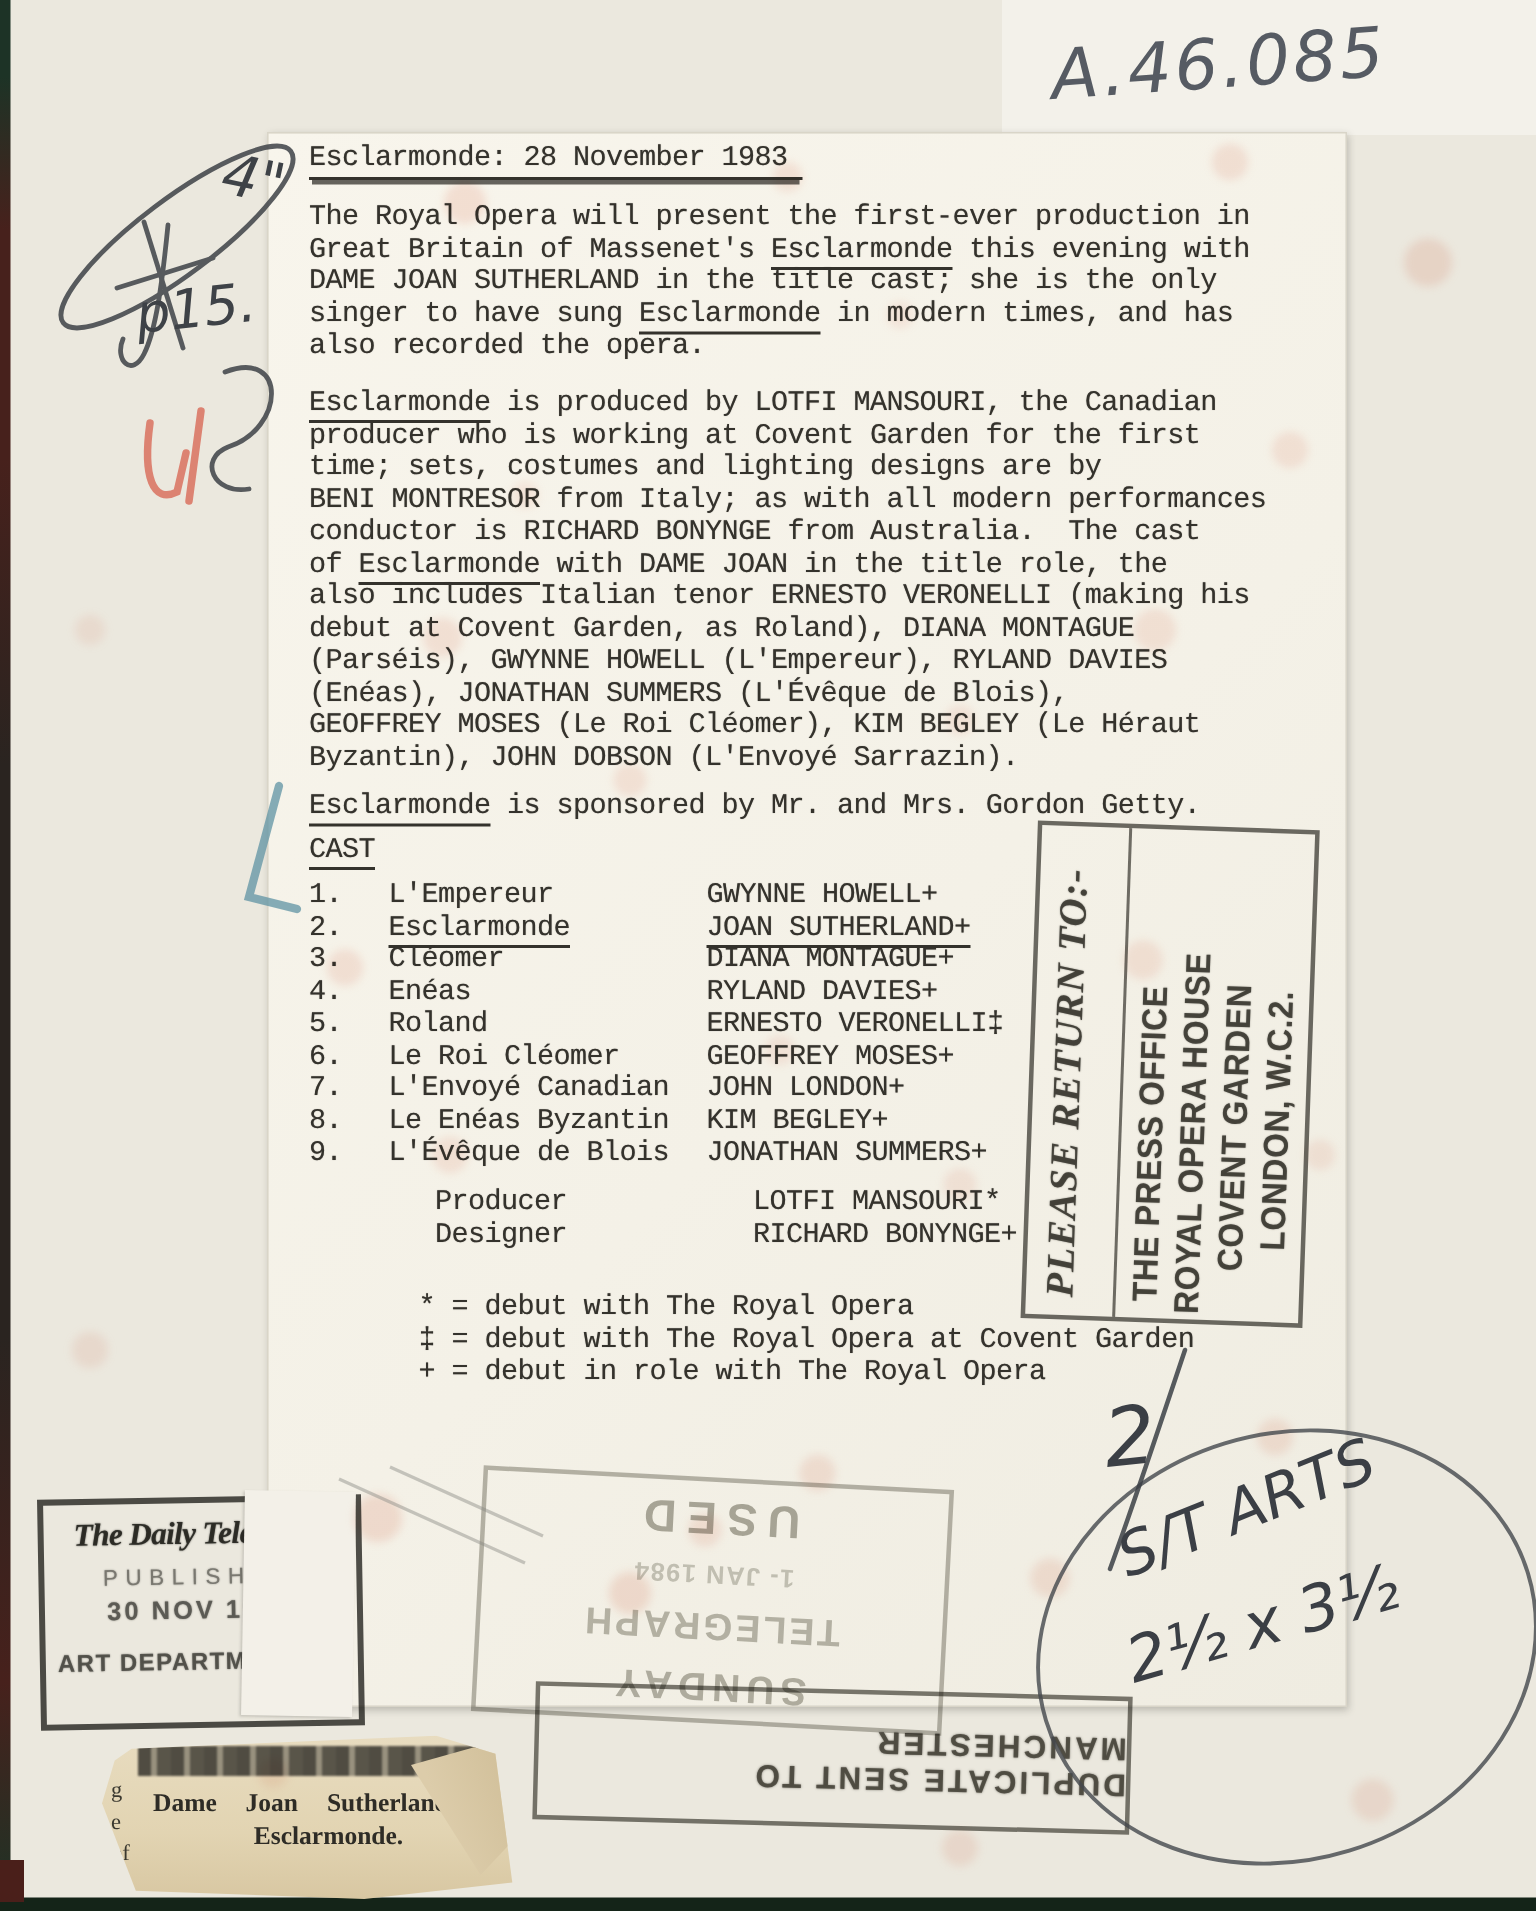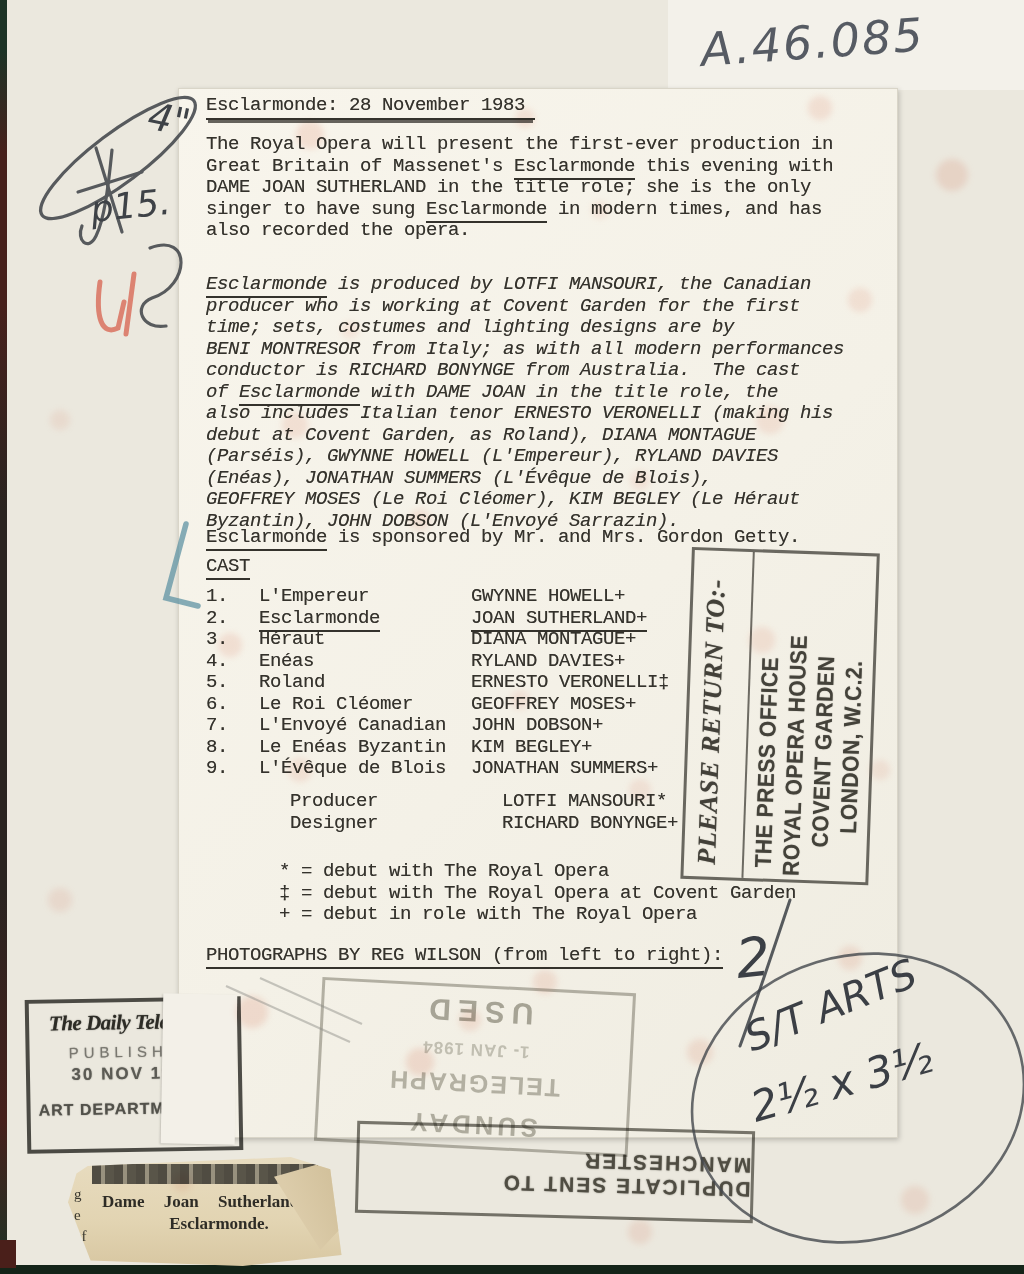--- a/index.html
+++ b/index.html
@@ -93,26 +93,26 @@
   <div class="edge-bottom"></div>
   <div class="corner-red-bottom"></div>
 
   <div class="sheet">
     <div class="typ title-line abs" style="left:27px;top:6px;"><u>Esclarmonde: 28 November 1983</u></div>
 
     <div class="abs" style="left:27px;top:45px;">
 
     <div class="typ">The Royal Opera will present the first-ever production in</div>
         <div class="typ">Great Britain of Massenet's <u>Esclarmonde</u> this evening with</div>
-        <div class="typ">DAME JOAN SUTHERLAND in the title role; she is the only</div>
+        <div class="typ">DAME JOAN SUTHERLAND in the title cast; she is the only</div>
         <div class="typ">singer to have sung <u>Esclarmonde</u> in modern times, and has</div>
         <div class="typ">also recorded the opera.</div>
       </div>
 
-    <div class="abs" style="left:27px;top:185px;font-style:italic;">
+    <div class="abs" style="left:27px;top:169px;">
 
     <div class="typ"><u>Esclarmonde</u> is produced by LOTFI MANSOURI, the Canadian</div>
         <div class="typ">producer who is working at Covent Garden for the first</div>
         <div class="typ">time; sets, costumes and lighting designs are by</div>
         <div class="typ">BENI MONTRESOR from Italy; as with all modern performances</div>
         <div class="typ">conductor is RICHARD BONYNGE from Australia.  The cast</div>
         <div class="typ">of <u>Esclarmonde</u> with DAME JOAN in the title role, the</div>
         <div class="typ">also includes Italian tenor ERNESTO VERONELLI (making his</div>
         <div class="typ">debut at Covent Garden, as Roland), DIANA MONTAGUE</div>
         <div class="typ">(Parséis), GWYNNE HOWELL (L'Empereur), RYLAND DAVIES</div>
@@ -134,21 +134,21 @@
         </div>
 
         <div class="crow typ">
           <span class="cn">2.</span>
           <span class="crole"><u>Esclarmonde</u></span>
           <span class="cname"><u>JOAN SUTHERLAND+</u></span>
         </div>
 
         <div class="crow typ">
           <span class="cn">3.</span>
-          <span class="crole">Héraut</span>
+          <span class="crole">Cléomer</span>
           <span class="cname">DIANA MONTAGUE+</span>
         </div>
 
         <div class="crow typ">
           <span class="cn">4.</span>
           <span class="crole">Enéas</span>
           <span class="cname">RYLAND DAVIES+</span>
         </div>
 
         <div class="crow typ">
@@ -159,21 +159,21 @@
 
         <div class="crow typ">
           <span class="cn">6.</span>
           <span class="crole">Le Roi Cléomer</span>
           <span class="cname">GEOFFREY MOSES+</span>
         </div>
 
         <div class="crow typ">
           <span class="cn">7.</span>
           <span class="crole">L'Envoyé Canadian</span>
-          <span class="cname">JOHN DOBSON+</span>
+          <span class="cname">JOHN LONDON+</span>
         </div>
 
         <div class="crow typ">
           <span class="cn">8.</span>
           <span class="crole">Le Enéas Byzantin</span>
           <span class="cname">KIM BEGLEY+</span>
         </div>
 
         <div class="crow typ">
           <span class="cn">9.</span>
@@ -196,21 +196,20 @@
         </div>
       </div>
 
     <div class="abs" style="left:60px;top:772px;margin-left:40px;">
 
     <div class="typ fnote">* = debut with The Royal Opera</div>
         <div class="typ fnote">‡ = debut with The Royal Opera at Covent Garden</div>
         <div class="typ fnote">+ = debut in role with The Royal Opera</div>
       </div>
 
-    <div class="typ abs" style="left:27px;top:856px;"><u>PHOTOGRAPHS BY REG WILSON (from left to right):</u></div>
   </div>
 
   <div class="press-stamp stamp">
     <div class="press-rot">
       <div class="press-return">PLEASE RETURN TO:-</div>
       <div class="press-addr">
         <div class="pa0">THE PRESS OFFICE</div>
         <div class="pa1">ROYAL OPERA HOUSE</div>
         <div class="pa2">COVENT GARDEN</div>
         <div class="pa3">LONDON, W.C.2.</div>

